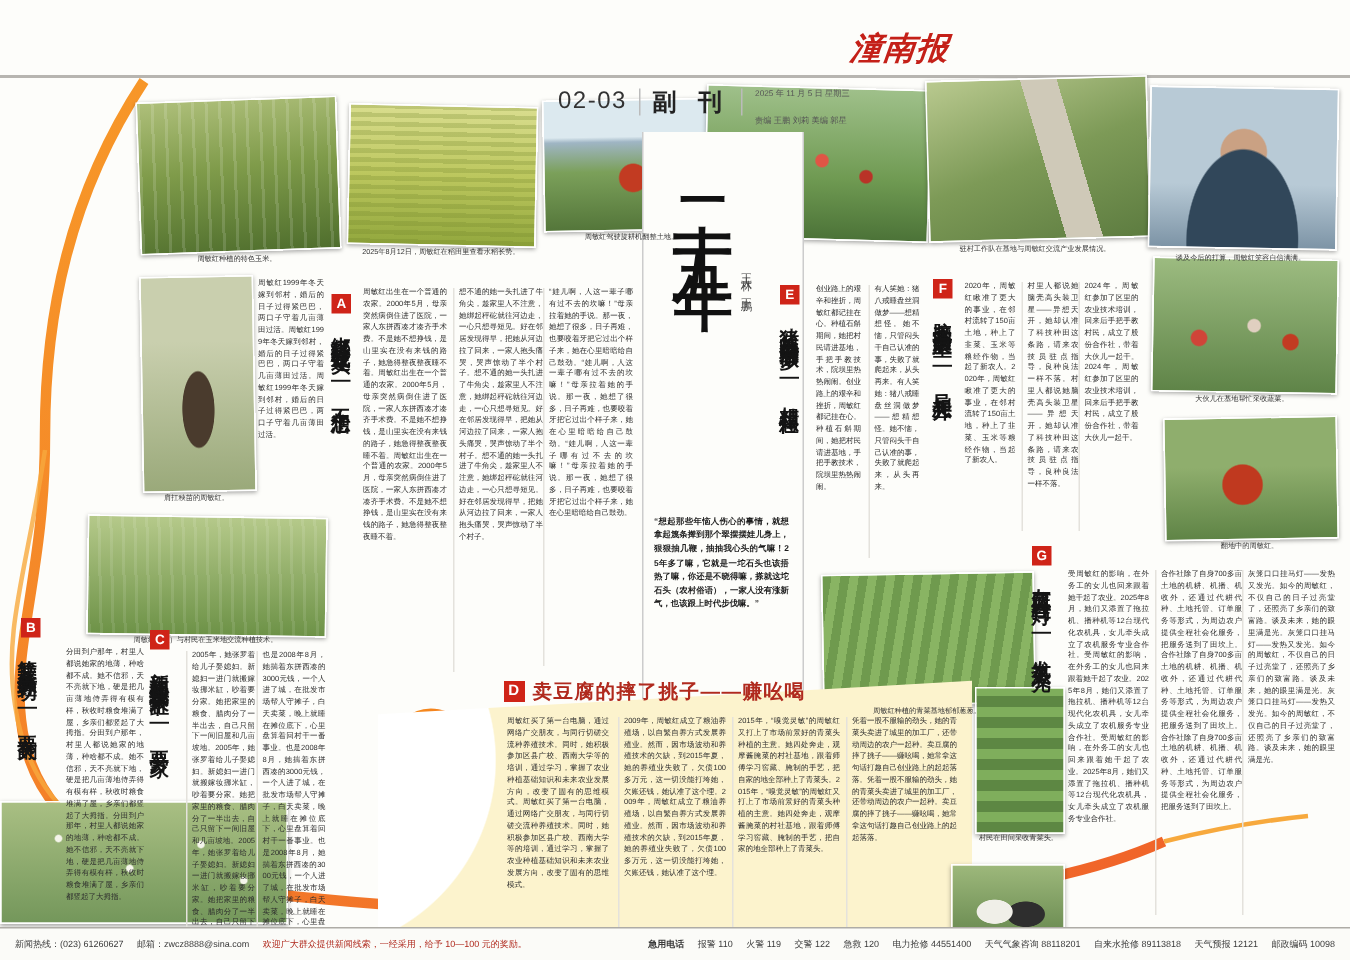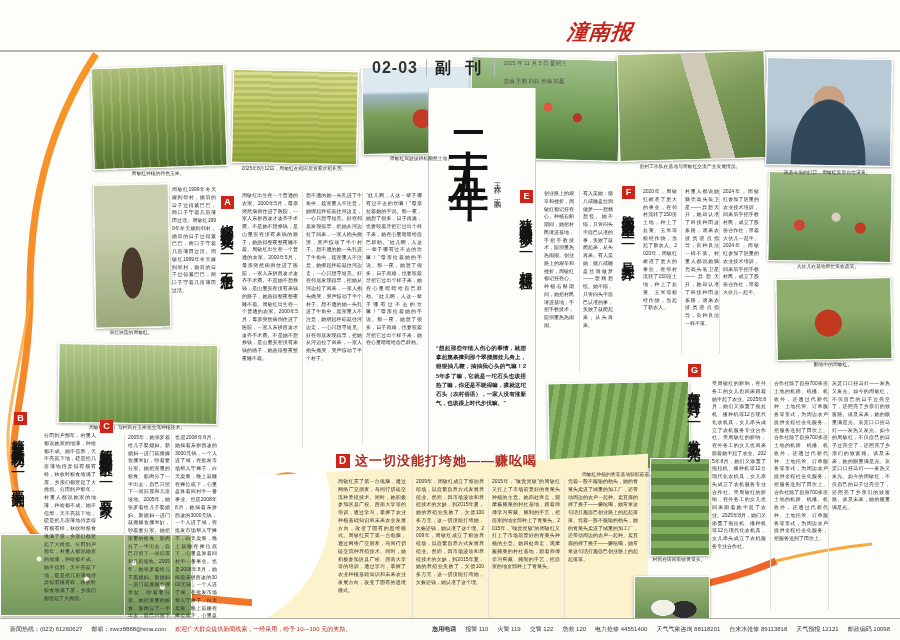--- a/index.html
+++ b/index.html
@@ -4,21 +4,21 @@
 <style>
   html,body{margin:0;padding:0;background:#e9e7e2;}
   .page{position:relative;width:900px;height:640px;background:#fdfdfa;overflow:hidden;
         font-family:"Liberation Sans",sans-serif;color:#222;}
   .abs{position:absolute;}
   
   .masthead{font-family:"Liberation Serif",serif;font-style:italic;font-weight:bold;
             color:#c42018;font-size:21px;text-align:center;transform:skewX(-6deg);letter-spacing:1px;}
   .rule{border-top:2px solid #b7b5b0;}
   .hdr{display:flex;align-items:center;gap:8px;}
-  .pageno{font-size:16px;font-weight:bold;letter-spacing:1px;color:#333;}
+  .pageno{font-size:16px;font-weight:normal;letter-spacing:1px;color:#333;}
   .secname{font-size:16px;font-weight:bold;letter-spacing:5px;color:#222;}
   .hsep{width:1px;height:18px;background:#bbb;}
   .dateblk{font-size:5.5px;line-height:1.7;color:#555;white-space:pre-line;}
   
   .ph{position:absolute;border:1px solid #fff;box-shadow:0 1px 3px rgba(0,0,0,.35);}
   .cap{position:absolute;font-size:4.8px;line-height:1.35;color:#333;text-align:center;}
   .ph-corn{background:repeating-linear-gradient(90deg,rgba(255,255,255,.14) 0 2px,transparent 2px 9px),linear-gradient(175deg,#aebf7a 0%,#7f9b4a 45%,#4f6e2d 100%);}
   .ph-rice{background:repeating-linear-gradient(0deg,rgba(110,130,40,.25) 0 3px,transparent 3px 6px),linear-gradient(180deg,#d9dd8e 0%,#bcc75e 50%,#93a83e 100%);}
   .ph-tiller{background:radial-gradient(circle at 50% 60%,#c23b22 0 9px,transparent 10px),linear-gradient(180deg,#dce9ef 0 28%,#9fb5c4 32%,#7ba05a 55%,#54763a 100%);}
   .ph-group{background:radial-gradient(circle at 30% 55%,#d04438 0 4px,transparent 5px),radial-gradient(circle at 52% 48%,#e05545 0 4px,transparent 5px),radial-gradient(circle at 72% 58%,#b93327 0 4px,transparent 5px),linear-gradient(180deg,#9fc08a 0,#6f9a52 60%,#4c7338 100%);}
@@ -152,21 +152,21 @@
 
   <div class="badge" style="left:688px;top:364px;">G</div>
   <div class="vhead z3" style="left:686px;top:382px;height:170px;">灰笼口口挂马灯——发热又发光</div>
   <div class="col z3" style="left:712px;top:380px;width:54px;height:230px;">受周敏红的影响，在外务工的女儿也回来跟着她干起了农业。2025年8月，她们又添置了拖拉机、播种机等12台现代化农机具，女儿牵头成立了农机服务专业合作社。受周敏红的影响，在外务工的女儿也回来跟着她干起了农业。2025年8月，她们又添置了拖拉机、播种机等12台现代化农机具，女儿牵头成立了农机服务专业合作社。受周敏红的影响，在外务工的女儿也回来跟着她干起了农业。2025年8月，她们又添置了拖拉机、播种机等12台现代化农机具，女儿牵头成立了农机服务专业合作社。</div>
   <div class="col rl z3" style="left:770px;top:380px;width:54px;height:230px;">合作社除了自身700多亩土地的机耕、机播、机收外，还通过代耕代种、土地托管、订单服务等形式，为周边农户提供全程社会化服务，把服务送到了田坎上。合作社除了自身700多亩土地的机耕、机播、机收外，还通过代耕代种、土地托管、订单服务等形式，为周边农户提供全程社会化服务，把服务送到了田坎上。合作社除了自身700多亩土地的机耕、机播、机收外，还通过代耕代种、土地托管、订单服务等形式，为周边农户提供全程社会化服务，把服务送到了田坎上。</div>
   <div class="col rl z3" style="left:828px;top:380px;width:58px;height:230px;">灰笼口口挂马灯——发热又发光。如今的周敏红，不仅自己的日子过亮堂了，还照亮了乡亲们的致富路。谈及未来，她的眼里满是光。灰笼口口挂马灯——发热又发光。如今的周敏红，不仅自己的日子过亮堂了，还照亮了乡亲们的致富路。谈及未来，她的眼里满是光。灰笼口口挂马灯——发热又发光。如今的周敏红，不仅自己的日子过亮堂了，还照亮了乡亲们的致富路。谈及未来，她的眼里满是光。</div>
 
   <div class="dpanel z2" style="left:252px;top:452px;width:396px;height:186px;"></div>
   <div class="dhead" style="left:336px;top:452px;">
     <span class="dbadge">D</span>
-    <span>这一切没能打垮她——赚吆喝</span>
+    <span>卖豆腐的摔了挑子——赚吆喝</span>
   </div>
   <div class="col z3" style="left:338px;top:478px;width:68px;height:152px;">周敏红买了第一台电脑，通过网络广交朋友，与同行切磋交流种养殖技术。同时，她积极参加区县广校、西南大学等的培训，通过学习，掌握了农业种植基础知识和未来农业发展方向，改变了固有的思维模式。周敏红买了第一台电脑，通过网络广交朋友，与同行切磋交流种养殖技术。同时，她积极参加区县广校、西南大学等的培训，通过学习，掌握了农业种植基础知识和未来农业发展方向，改变了固有的思维模式。</div>
   <div class="col rl z3" style="left:412px;top:478px;width:68px;height:152px;">2009年，周敏红成立了粮油养殖场，以自繁自养方式发展养殖业。然而，因市场波动和养殖技术的欠缺，到2015年夏，她的养殖业失败了，欠债100多万元，这一切没能打垮她，欠账还钱，她认准了这个理。2009年，周敏红成立了粮油养殖场，以自繁自养方式发展养殖业。然而，因市场波动和养殖技术的欠缺，到2015年夏，她的养殖业失败了，欠债100多万元，这一切没能打垮她，欠账还钱，她认准了这个理。</div>
   <div class="col rl z3" style="left:488px;top:478px;width:68px;height:152px;">2015年，“嗅觉灵敏”的周敏红又打上了市场前景好的青菜头种植的主意。她四处奔走，观摩酱腌菜的村社基地，跟着师傅学习窖藏、腌制的手艺，把自家的地全部种上了青菜头。2015年，“嗅觉灵敏”的周敏红又打上了市场前景好的青菜头种植的主意。她四处奔走，观摩酱腌菜的村社基地，跟着师傅学习窖藏、腌制的手艺，把自家的地全部种上了青菜头。</div>
   <div class="col rl z3" style="left:564px;top:478px;width:70px;height:152px;">凭着一股不服输的劲头，她的青菜头卖进了城里的加工厂，还带动周边的农户一起种。卖豆腐的摔了挑子——赚吆喝，她常拿这句话打趣自己创业路上的起起落落。凭着一股不服输的劲头，她的青菜头卖进了城里的加工厂，还带动周边的农户一起种。卖豆腐的摔了挑子——赚吆喝，她常拿这句话打趣自己创业路上的起起落落。</div>
 
   <div class="ph ph-rows z2" style="left:650px;top:458px;width:58px;height:96px;"></div>
   <div class="cap z3" style="left:646px;top:557px;width:66px;">村民在田间采收青菜头。</div>
   <div class="ph ph-twomen z3" style="left:634px;top:576px;width:74px;height:56px;"></div>
 

